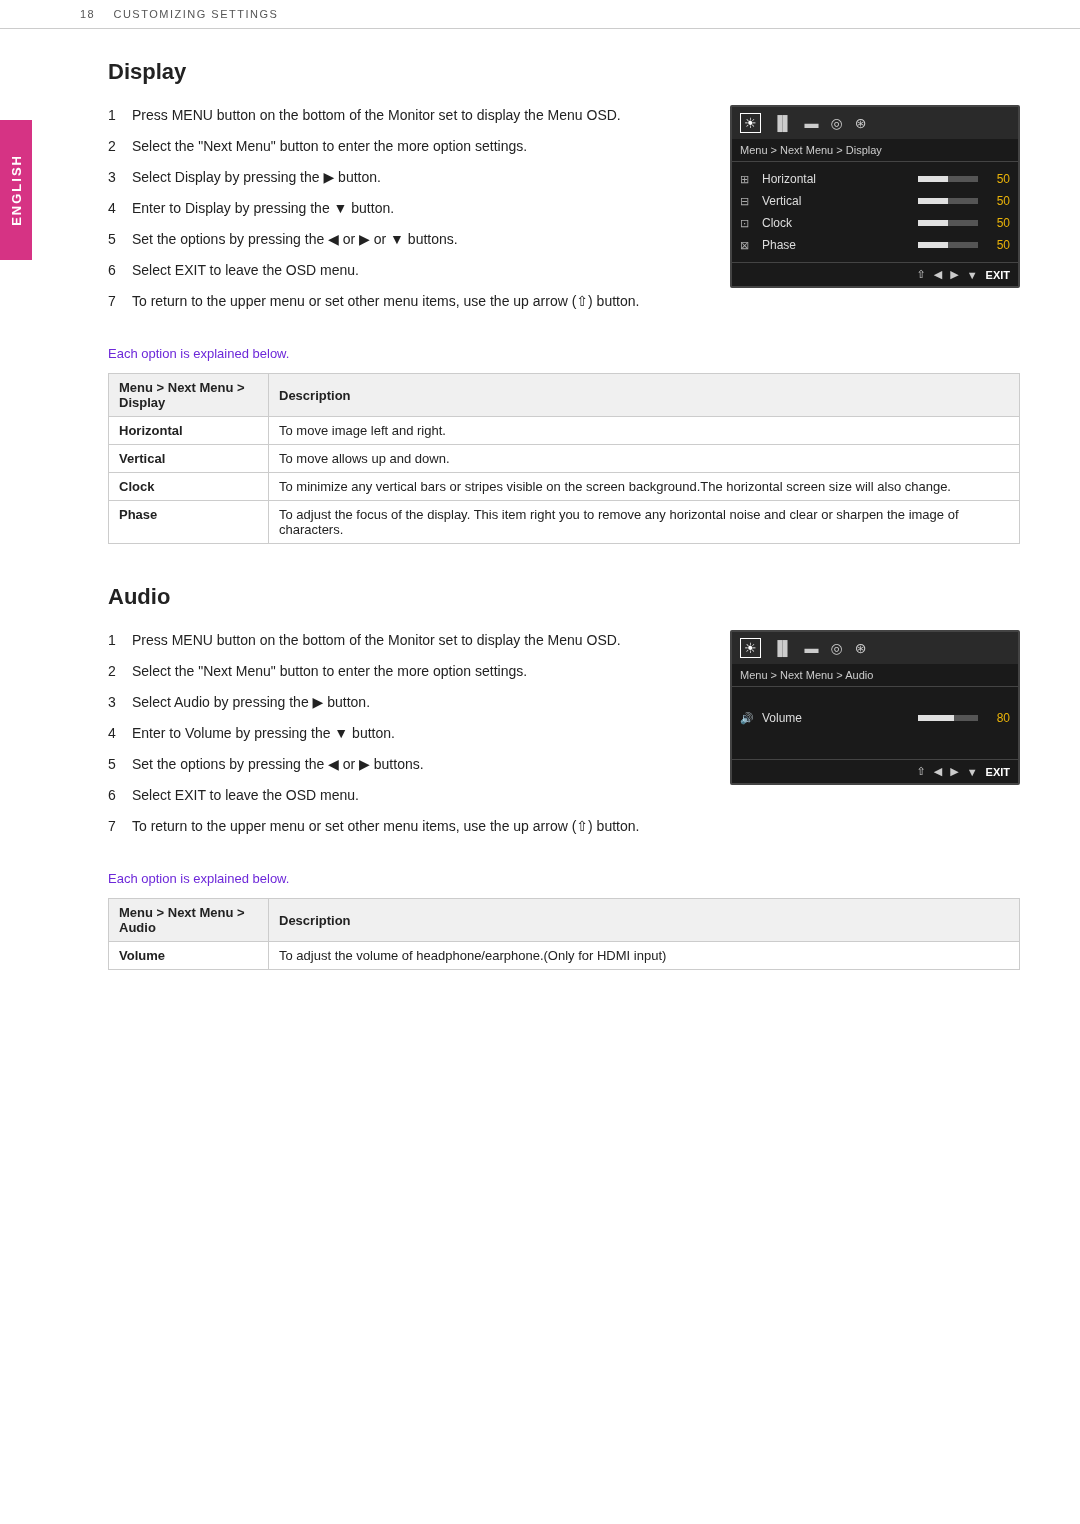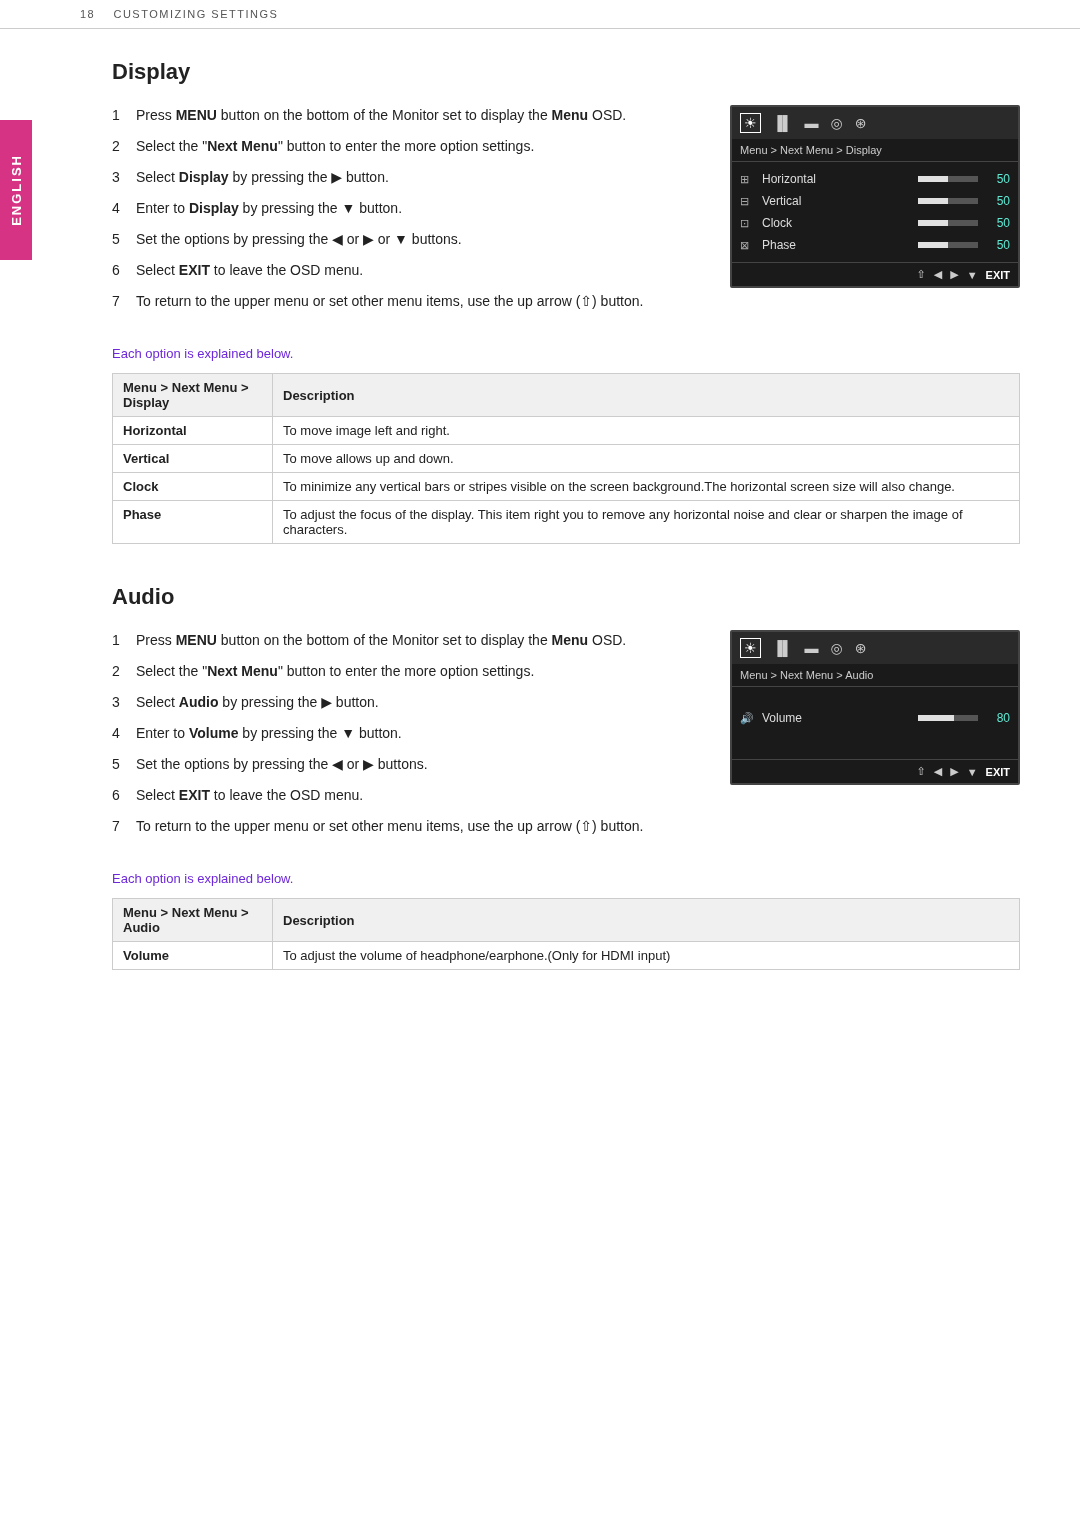--- a/index.html
+++ b/index.html
@@ -38,22 +38,21 @@
     .side-label span {
       color: #fff;
       font-size: 13px;
       font-weight: bold;
       letter-spacing: 2px;
       writing-mode: vertical-rl;
       transform: rotate(180deg);
     }
 
     .main-content {
-      padding: 30px 60px 30px 76px;
-      margin-left: 36px;
+      padding: 30px 60px 30px 108px;
     }
 
     
     .section-title {
       font-size: 22px;
       font-weight: bold;
       margin-bottom: 20px;
       border-bottom: none;
     }
 
@@ -82,21 +81,21 @@
       font-size: 14px;
     }
     .steps-col ol li::before {
       content: counter(steps);
       font-weight: normal;
       min-width: 16px;
       color: #222;
     }
 
     .step-text b {
-      font-weight: bold;
+      font-weight: normal;
     }
 
     
     .osd-col {
       width: 290px;
       flex-shrink: 0;
     }
 
     .osd-screen {
       background: #1a1a1a;
@@ -156,21 +155,21 @@
       background: #555;
       position: relative;
       margin-right: 6px;
     }
     .osd-row-bar-fill {
       height: 100%;
       background: #e0e0e0;
     }
     .osd-row-value {
       font-size: 12px;
-      color: #5eead4;
+      color: #eab308;
       min-width: 20px;
       text-align: right;
     }
 
     .osd-footer {
       display: flex;
       justify-content: flex-end;
       align-items: center;
       padding: 5px 8px;
       border-top: 1px solid #444;

